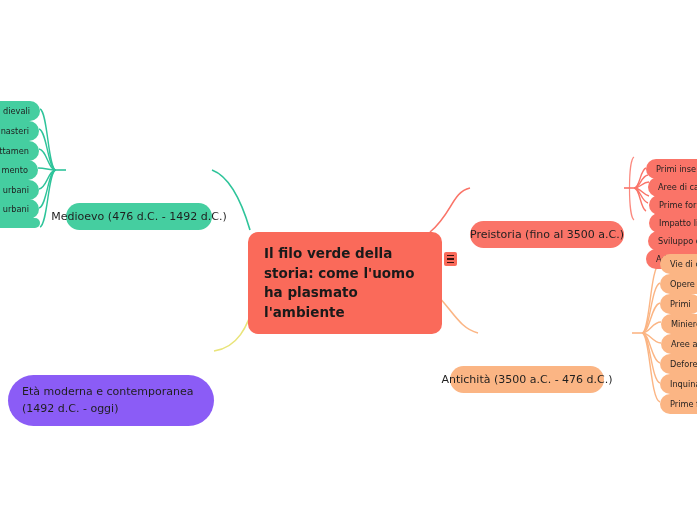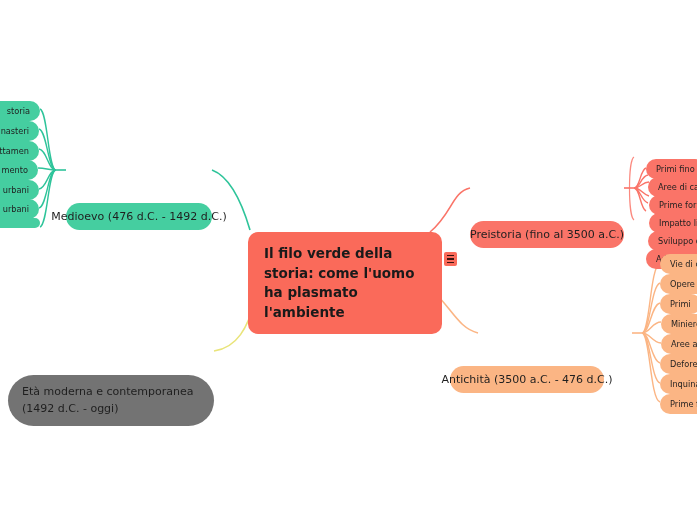--- a/index.html
+++ b/index.html
@@ -23,21 +23,21 @@
     padding:12px 16px;white-space:normal;
   }
 
   
   .branch{
     font-size:11px;color:#1f1f1f;padding:7px 14px;justify-content:center;margin-top:44px;
   }
   .br-red{background:#fa7468;align-items:center;}
   .br-orange{background:#fbb584;}
   .br-green{background:#45ceA0;}
-  .br-yellow{background:#737373;}
+  .br-yellow{background:#8b5cf6;}
 
   
   .leaf{
     font-size:8.2px;color:#1f1f1f;padding:5px 10px;
     border-radius:999px;
   }
   .lf-red{background:#fa7468;}
   .lf-orange{background:#fbb584;}
   .lf-green{background:#45ceA0;}
 
@@ -100,21 +100,21 @@
     <i></i>
       <i></i>
       <i></i>
   </div>
 
   <div class="node branch br-red" style="left:470px;top:177px;width:154px;">
     <span>Preistoria (fino al 3500 a.C.)</span>
   </div>
 
   <div class="node leaf lf-red" style="left:646px;top:159px;">
-    <span>Primi fino</span>
+    <span>Primi inse</span>
   </div>
   <div class="node leaf lf-red" style="left:648px;top:177px;">
     <span>Aree di ca</span>
   </div>
   <div class="node leaf lf-red" style="left:649px;top:195px;">
     <span>Prime form</span>
   </div>
   <div class="node leaf lf-red" style="left:649px;top:213px;">
     <span>Impatto lin</span>
   </div>
@@ -152,21 +152,21 @@
   </div>
   <div class="node leaf lf-orange" style="left:660px;top:394px;">
     <span>Prime f</span>
   </div>
 
   <div class="node branch br-green" style="left:66px;top:159px;width:146px;">
     <span>Medioevo (476 d.C. - 1492 d.C.)</span>
   </div>
 
   <div class="node leaf lf-green" style="left:-22px;top:101px;width:62px;justify-content:flex-end;">
-    <span>storia</span>
+    <span>dievali</span>
   </div>
   <div class="node leaf lf-green" style="left:-24px;top:121px;width:63px;justify-content:flex-end;">
     <span>nasteri</span>
   </div>
   <div class="node leaf lf-green" style="left:-24px;top:141px;width:63px;justify-content:flex-end;">
     <span>Adattamen</span>
   </div>
   <div class="node leaf lf-green" style="left:-26px;top:160px;width:64px;justify-content:flex-end;">
     <span>mento</span>
   </div>

